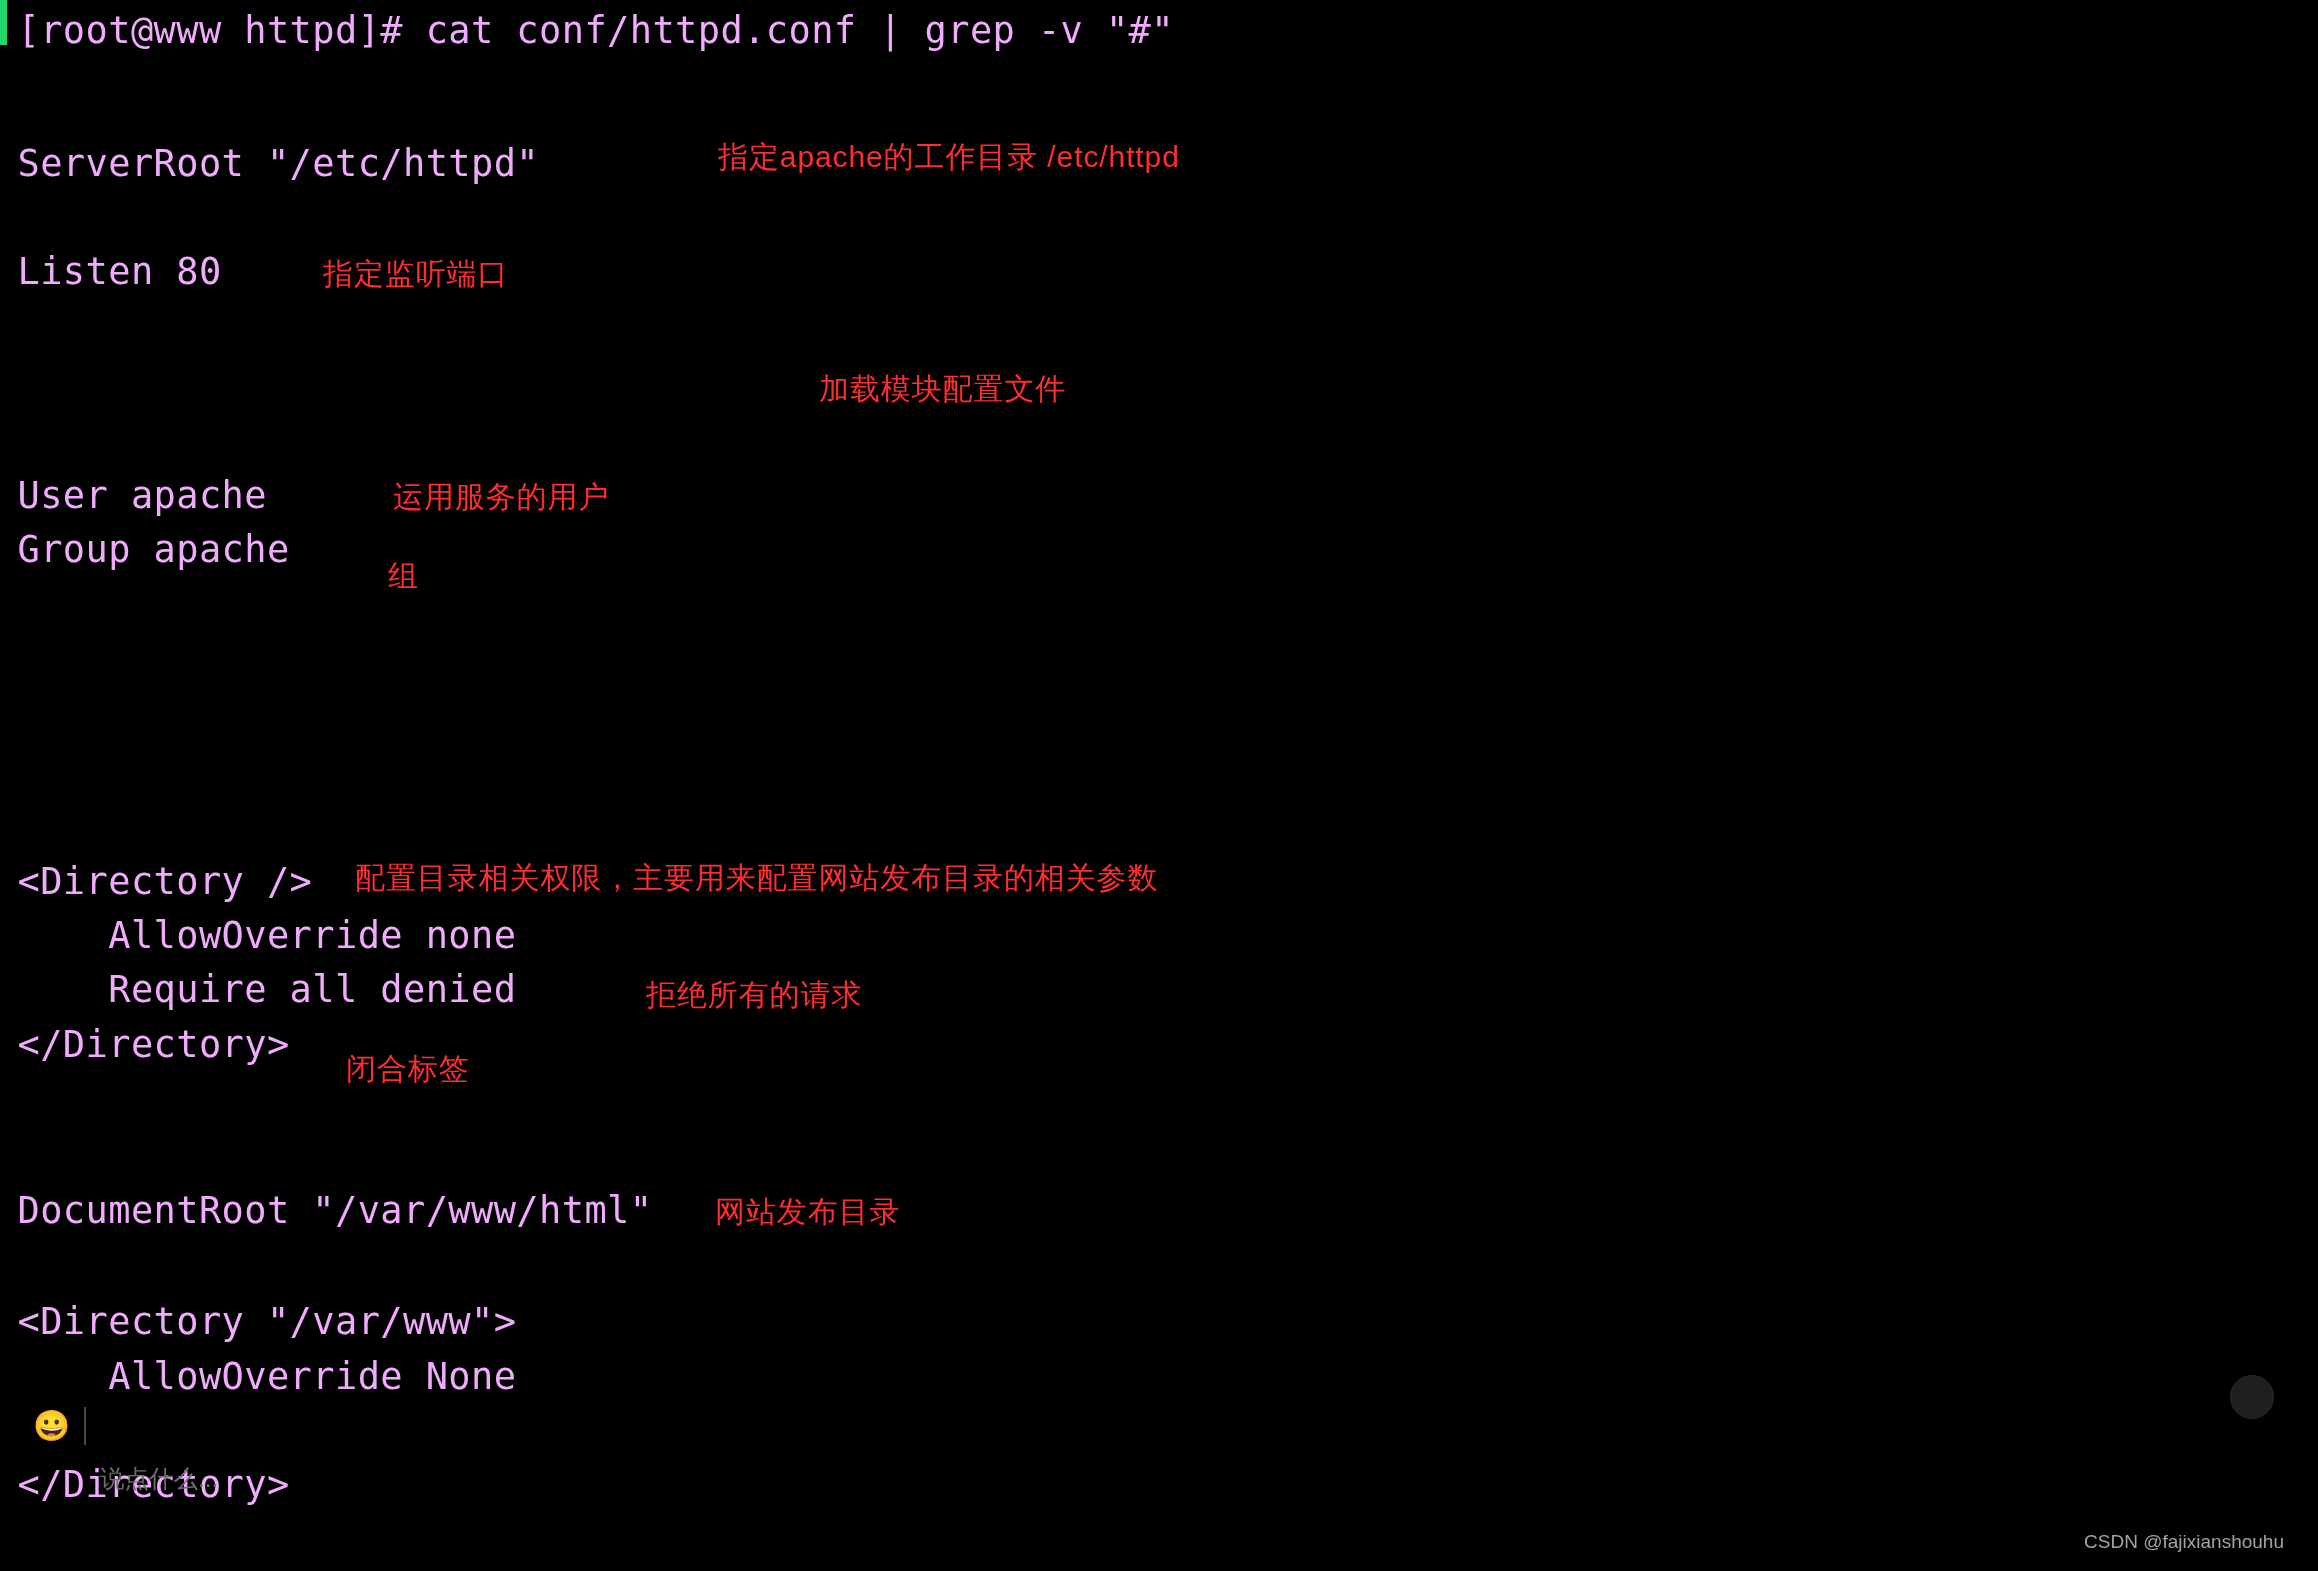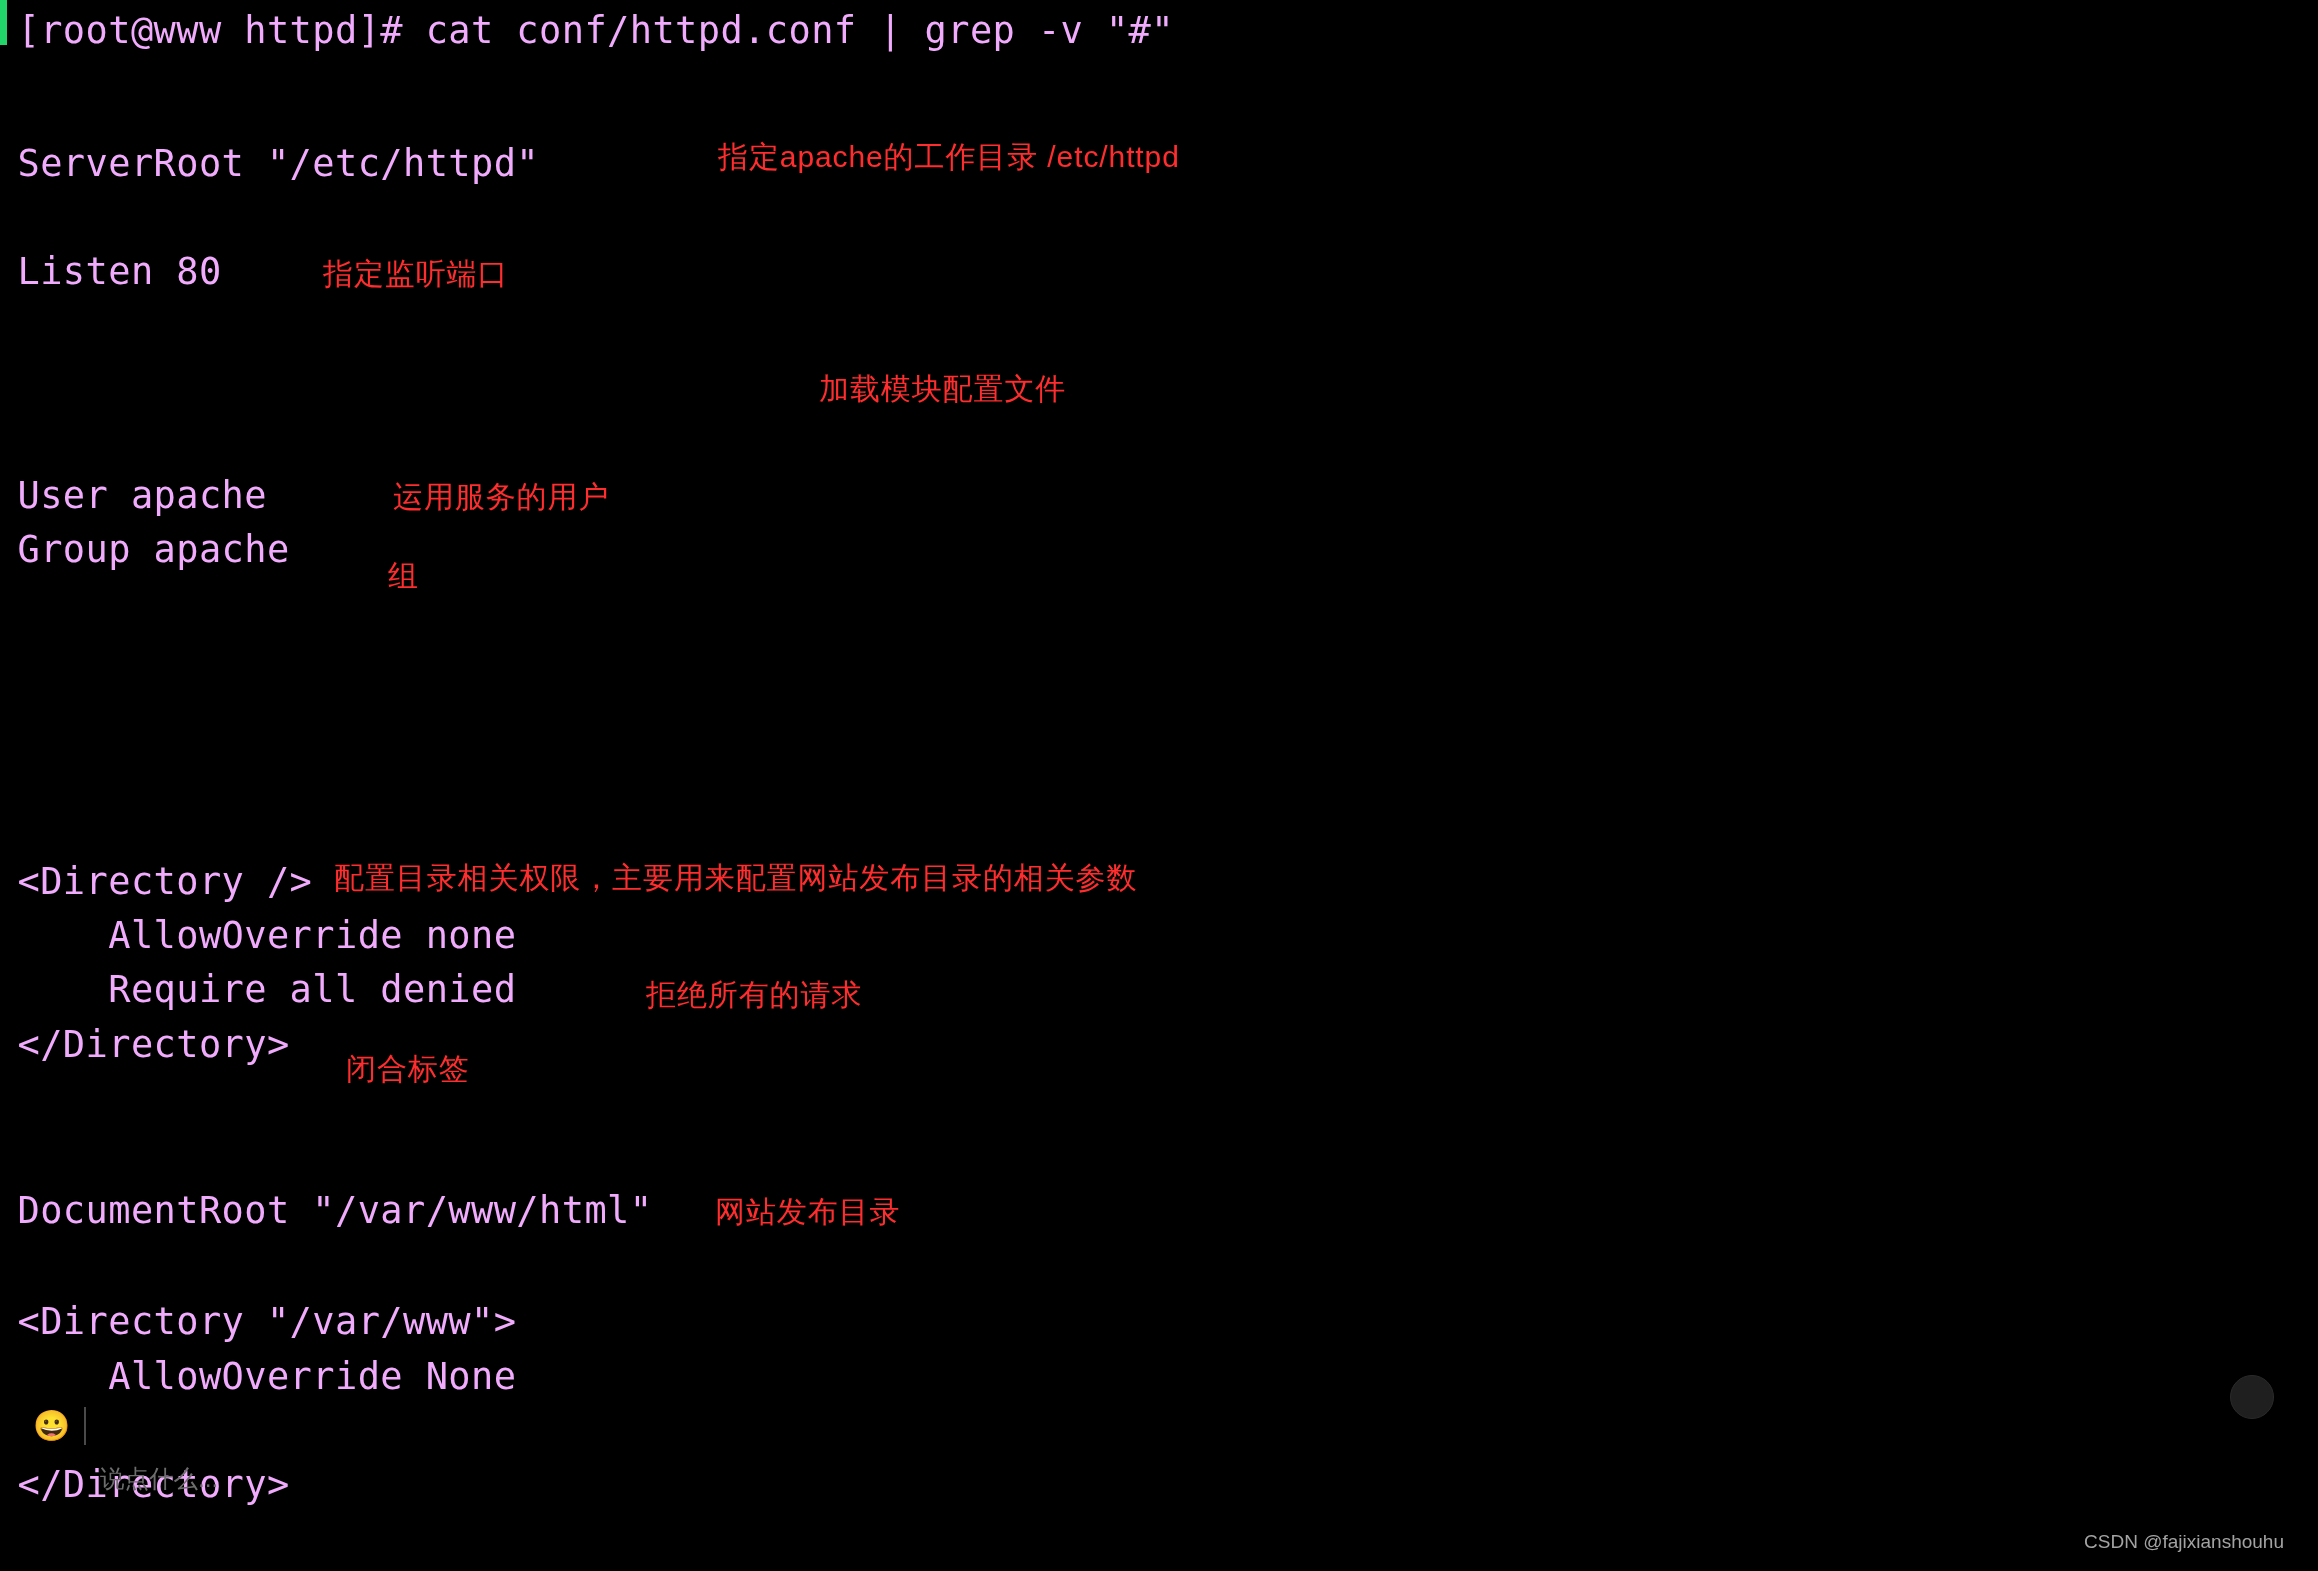--- a/index.html
+++ b/index.html
@@ -94,21 +94,21 @@
   <div class="annot" style="left:819px; top:374px;">加载模块配置文件</div>
 
   <div class="line" style="left:17.5px; top:477px;">User apache</div>
   <div class="annot" style="left:393px; top:482px;">运用服务的用户</div>
 
   <div class="line" style="left:17.5px; top:531px;">Group apache</div>
   <div class="annot" style="left:388px; top:561px;">组</div>
 
 
   <div class="line" style="left:17.5px; top:863px;">&lt;Directory /&gt;</div>
-  <div class="annot" style="left:334px; top:863px;">配置目录相关权限，主要用来配置网站发布目录的相关参数</div>
+  <div class="annot" style="left:355px; top:863px;">配置目录相关权限，主要用来配置网站发布目录的相关参数</div>
 
   <div class="line" style="left:17.5px; top:917px;">    AllowOverride none</div>
 
   <div class="line" style="left:17.5px; top:971px;">    Require all denied</div>
   <div class="annot" style="left:646px; top:980px;">拒绝所有的请求</div>
 
   <div class="line" style="left:17.5px; top:1026px;">&lt;/Directory&gt;</div>
   <div class="annot" style="left:346px; top:1054px;">闭合标签</div>
 
   <div class="line" style="left:17.5px; top:1192px;">DocumentRoot "/var/www/html"</div>

